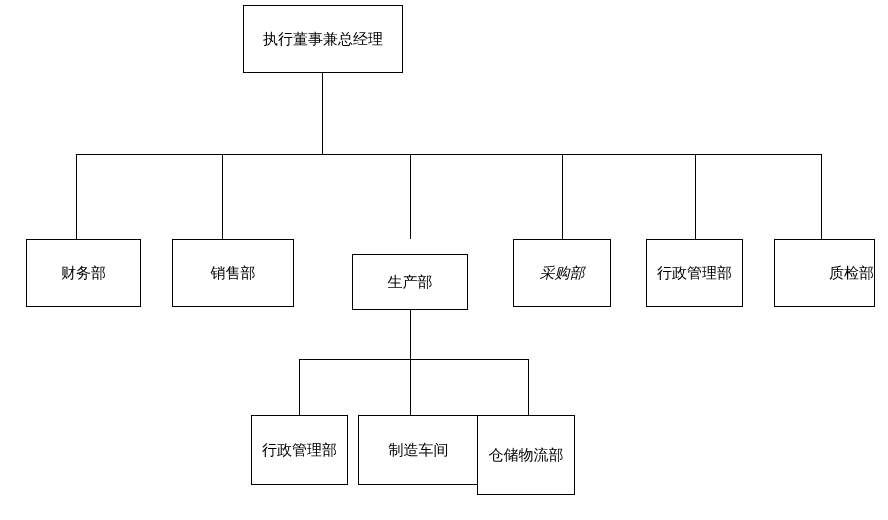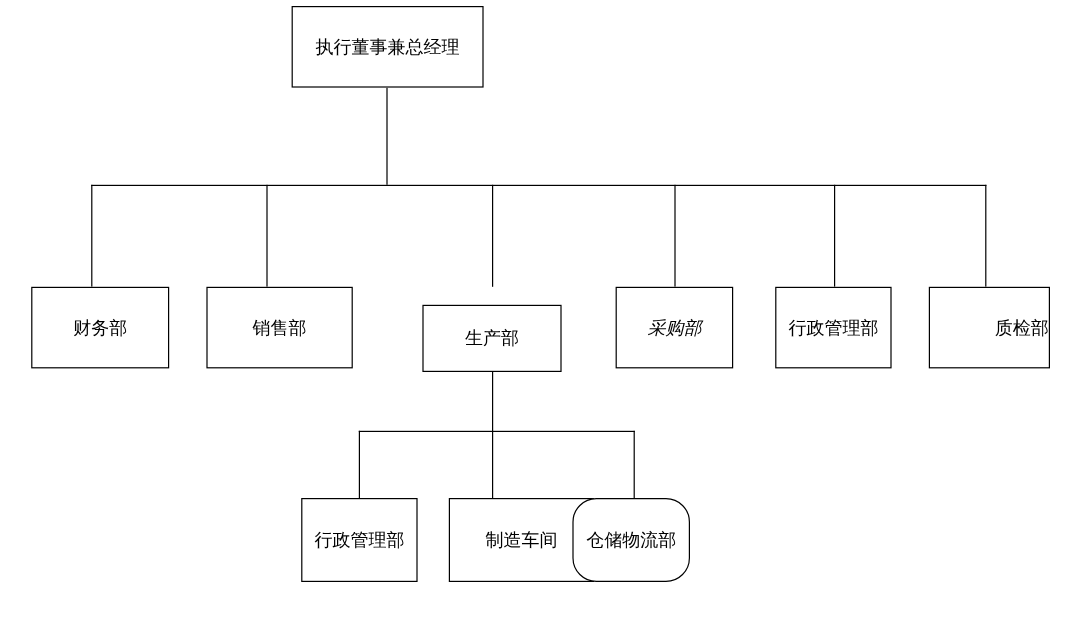--- a/index.html
+++ b/index.html
@@ -36,22 +36,22 @@
   #node-root        { left: 243px; top: 5px;   width: 160px; height: 68px; }
 
   #node-finance     { left: 26px;  top: 239px; width: 115px; height: 68px; }
   #node-sales       { left: 172px; top: 239px; width: 122px; height: 68px; }
   #node-production  { left: 352px; top: 254px; width: 116px; height: 56px; }
   #node-purchasing  { left: 513px; top: 239px; width: 98px;  height: 68px; font-style: italic; }
   #node-admin       { left: 646px; top: 239px; width: 97px;  height: 68px; }
   #node-quality     { left: 774px; top: 239px; width: 101px; height: 68px; justify-content: flex-end; }
 
   #node-rnd         { left: 251px; top: 415px; width: 97px;  height: 70px; }
-  #node-workshop    { left: 374px; top: 415px; width: 121px; height: 70px; }
-  #node-warehouse   { left: 477px; top: 415px; width: 98px;  height: 70px; border-radius: 20px; }
+  #node-workshop    { left: 358px; top: 415px; width: 121px; height: 70px; }
+  #node-warehouse   { left: 477px; top: 415px; width: 98px;  height: 80px; }
 
   
   #conn-root-stem        { left: 322px; top: 73px;  width: 1px;   height: 81px; }
   #conn-l2-bus           { left: 76px;  top: 154px; width: 746px; height: 1px; }
   #conn-drop-finance     { left: 76px;  top: 154px; width: 1px;   height: 85px; }
   #conn-drop-sales       { left: 222px; top: 154px; width: 1px;   height: 85px; }
   #conn-drop-production  { left: 410px; top: 154px; width: 1px;   height: 85px; }
   #conn-drop-purchasing  { left: 562px; top: 154px; width: 1px;   height: 85px; }
   #conn-drop-admin       { left: 695px; top: 154px; width: 1px;   height: 85px; }
   #conn-drop-quality     { left: 821px; top: 154px; width: 1px;   height: 85px; }

